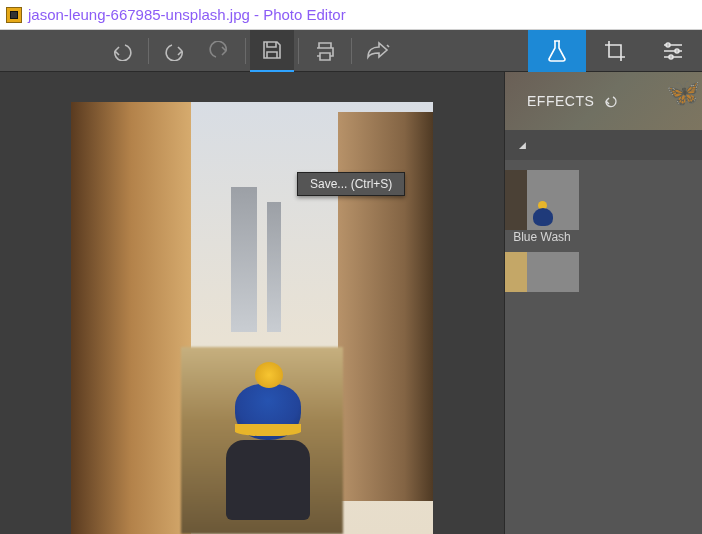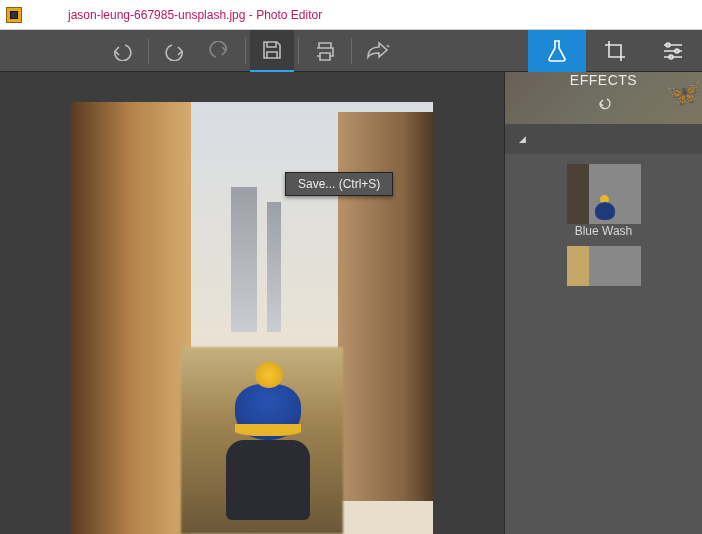--- a/index.html
+++ b/index.html
@@ -1,20 +1,20 @@
 <!DOCTYPE html>
 <html><head>
 <meta charset="utf-8">
 <style>
   * { box-sizing: border-box; margin: 0; padding: 0; }
   body { width: 702px; height: 534px; overflow: hidden; font-family: "Segoe UI", Arial, sans-serif; font-size: 13px; background: #4a4a4a; }
   .titlebar { height: 30px; background: #fff; display: flex; align-items: center; padding: 0 6px; border-bottom: 1px solid #d0d0d0; }
   .titlebar .icon-box { width: 16px; height: 16px; background: #e6a817; border: 1px solid #8a660f; margin-right: 6px; display:flex; align-items:center; justify-content:center;}
   .titlebar .icon-box span{width:8px;height:8px;background:#333;border:1px solid #111;}
-  .titlebar .title { color: #be185d; font-size: 12px; margin-left: 40px; }
+  .titlebar .title { color: #8b5cf6; font-size: 15px; }
   .toolbar { height: 42px; background: #4f4f4f; display: flex; align-items: center; border-bottom: 1px solid #2a2a2a; }
   .toolbar-left { display:flex; align-items:center; padding-left: 100px; gap: 0; }
   .tool-btn { width: 44px; height: 42px; display:flex; align-items:center; justify-content:center; cursor:pointer; position:relative; }
   .tool-btn svg { stroke: #bdbdbd; fill:none; stroke-width:1.6; }
   .tool-btn.active { border-bottom: 2px solid #2ea3ff; background:#3d3d3d; }
   .sep { width:1px; height:26px; background:#6a6a6a; margin:0 4px; }
   .toolbar-right { margin-left:auto; display:flex; height:42px; }
   .rt-tab { width:58px; display:flex; align-items:center; justify-content:center; cursor:pointer; }
   .rt-tab.active { background:#1d89d6; }
   .rt-tab svg { stroke:#e5e5e5; fill:none; stroke-width:1.6; }
@@ -26,28 +26,28 @@
   .bld-l { position:absolute; left:0; top:0; width:120px; height:100%; background:linear-gradient(90deg,#5a3b20 0%, #b3824a 50%, #d6ab6e 100%); }
   .bld-r { position:absolute; right:0; top:10px; width:95px; height:90%; background:linear-gradient(90deg,#b79269 0%, #836444 70%, #4f3a24 100%); }
   .bld-m { position:absolute; left:160px; top:85px; width:26px; height:145px; background:linear-gradient(#9ca0a6,#c9cdd2); }
   .bld-m2 { position:absolute; left:196px; top:100px; width:14px; height:130px; background:linear-gradient(#9ca0a6,#c9cdd2); }
   .street { position:absolute; left:110px; right:90px; top:245px; bottom:0; background:linear-gradient(#c6b07f 0%, #9f8452 40%, #6b5838 100%); filter: blur(1px);}
   .person { position:absolute; left:142px; bottom:0; width:110px; height:150px; }
   .hat { width:66px; height:56px; background:radial-gradient(circle at 50% 30%, #2653b0 0%, #22449a 60%, #18306b 100%); border-radius: 40% 40% 48% 48%; margin:0 auto; position:relative; }
   .pom { position:absolute; left:20px; top:-22px; width:28px; height:26px; background:radial-gradient(circle,#f7c531 0%, #d79e18 100%); border-radius:50%; }
   .brim { position:absolute; bottom:4px; left:0; right:0; height:12px; background:#e8b52a; border-radius: 0 0 40% 40%; }
   .jacket{ width:84px; height:80px; background:#2b2b33; border-radius:18px 18px 6px 6px; margin:0 auto; }
-  .tooltip { position:absolute; left:285px; top:100px; background:#555; border:1px solid #222; color:#eaeaea; font-size:12px; padding:4px 12px; z-index:10; box-shadow:0 2px 4px rgba(0,0,0,0.4);}
+  .tooltip { position:absolute; left:297px; top:100px; background:#555; border:1px solid #222; color:#eaeaea; font-size:12px; padding:4px 12px; z-index:10; box-shadow:0 2px 4px rgba(0,0,0,0.4);}
   .side { width:198px; background:#555; border-left:1px solid #2a2a2a; display:flex; flex-direction:column; }
-  .side-head { height:52px; display:flex; align-items:center; padding:0 22px; background: linear-gradient(135deg,#6a5f56 0%, #707062 50%, #7d7560 100%); color:#e9e9e9; font-size:14px; letter-spacing:0.5px; gap:8px; position:relative;flex-direction:column;}
+  .side-head { height:58px; display:flex; align-items:center; padding:0 22px; background: linear-gradient(135deg,#6a5f56 0%, #707062 50%, #7d7560 100%); color:#e9e9e9; font-size:14px; letter-spacing:0.5px; gap:8px; position:relative;}
   .side-head .bfly{position:absolute; right:0; top:4px; font-size:28px; opacity:0.5;}
   .side-cat { height:30px; background:#4a4a4a; display:flex; align-items:center; padding:0 14px; color:#d6d6d6; font-size:13px; }
   .side-cat .tri { margin-right:8px; font-size:9px; }
   .side-cat .lbl { flex:1; text-align:center; padding-right:8px; }
-  .thumbs { flex:1; overflow:auto; display:flex; flex-direction:column; align-items:center; padding:10px 0; gap:2px; }
+  .thumbs { flex:1; overflow:auto; display:flex; flex-direction:column; padding:10px 0; gap:2px; }
   .th { width:74px; cursor:pointer; text-align:center; color:#d6d6d6; font-size:12px; padding-bottom:6px;}
   .th .timg { width:74px; height:92px; background:#888; position:relative; overflow:hidden; }
   .th.wide .timg{ height:60px; }
   .th.sel { position:relative; }
   .th.sel::after{ content:""; position:absolute; right:-60px; bottom:6px; width:22px; height:26px; background:#1d89d6;}
   
   .tvar1 { background:linear-gradient(#77849a,#a7aeb6);} 
   .tvar1::before{content:"";position:absolute;left:0;top:0;width:22px;height:100%;background:#4b4136;}
   .tvar1::after{content:"";position:absolute;left:28px;bottom:4px;width:20px;height:18px;background:#1f3a7a;border-radius:50% 50% 40% 40%;}
   .tpom{position:absolute;left:33px;bottom:20px;width:9px;height:9px;background:#e8b52a;border-radius:50%;}

